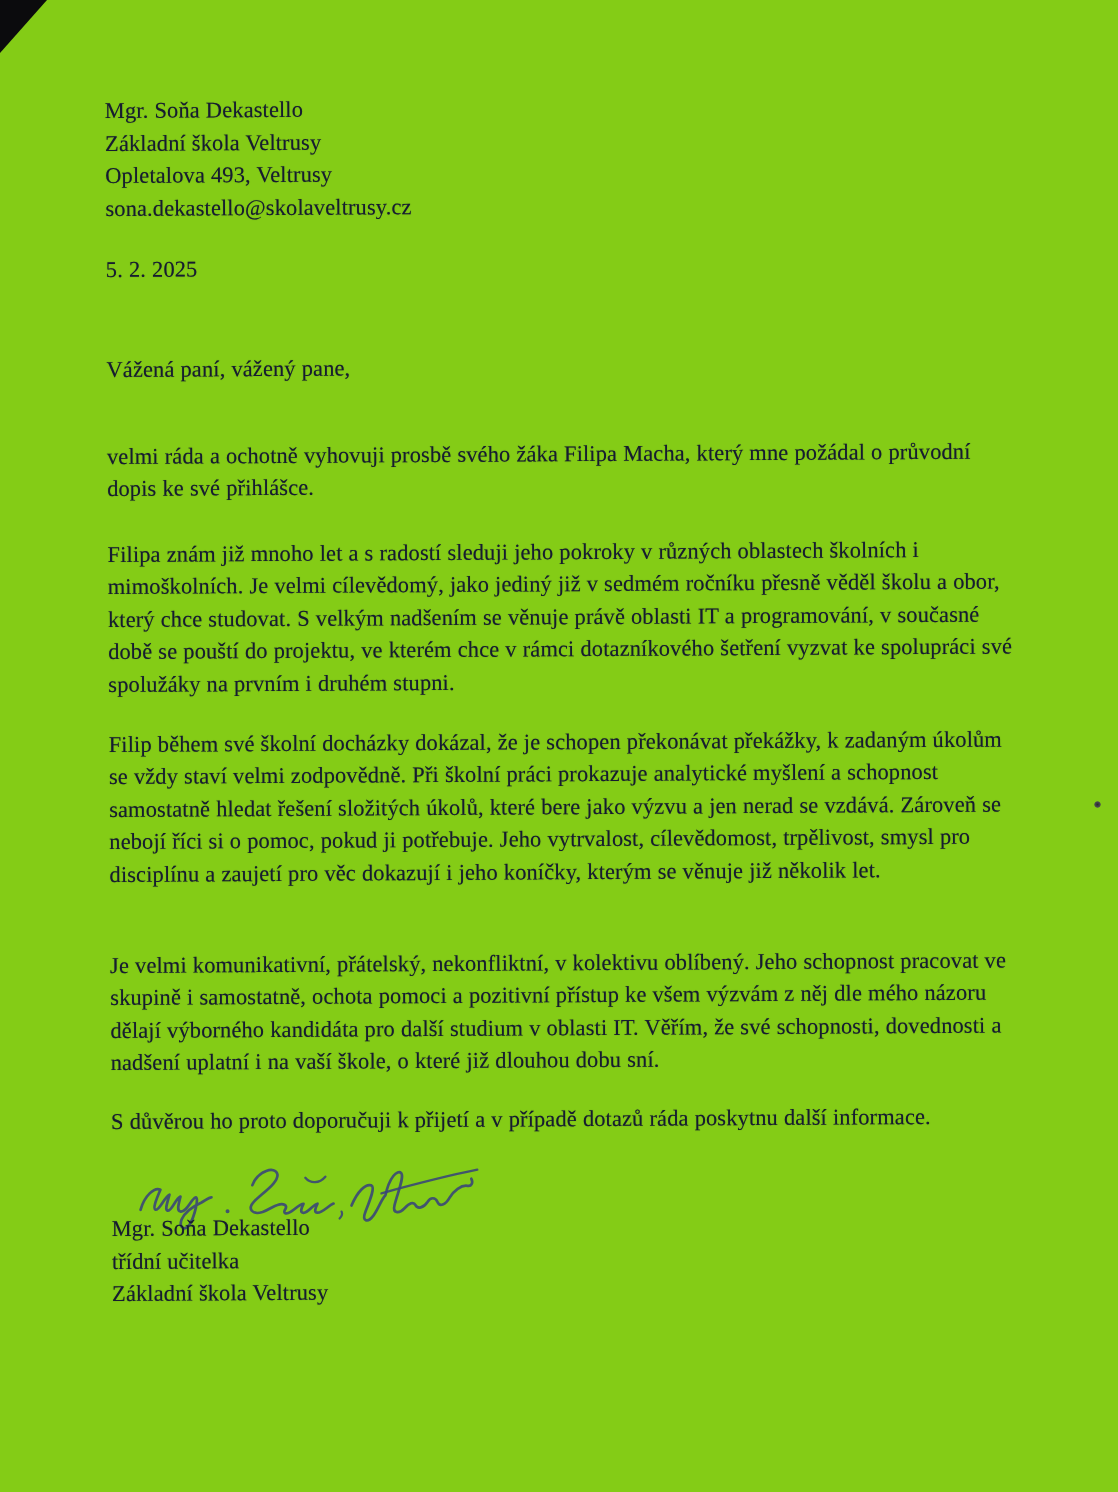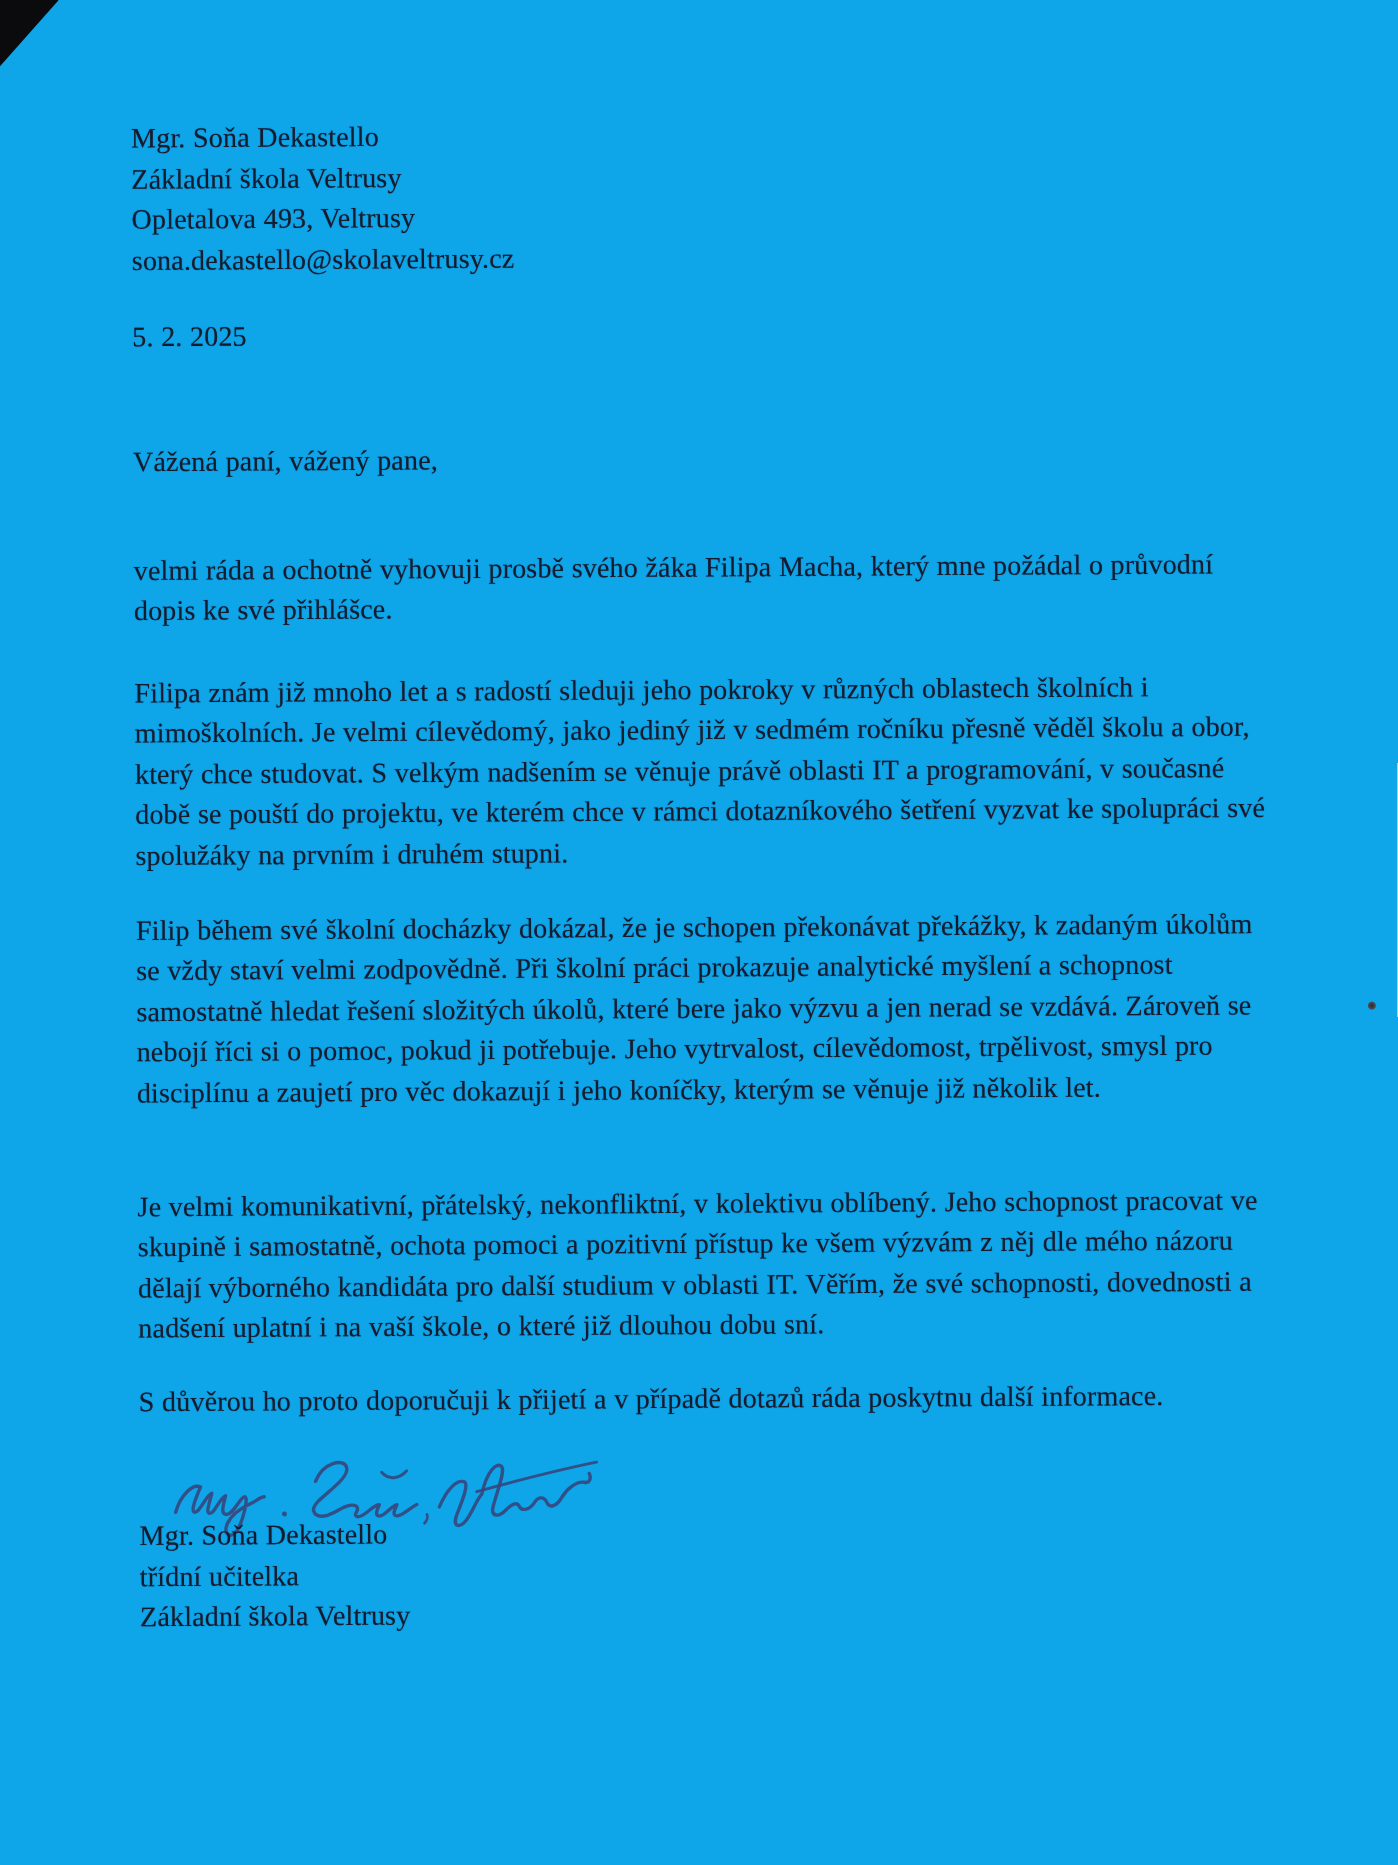--- a/index.html
+++ b/index.html
@@ -11,21 +11,21 @@
     width: 1118px;
     height: 1492px;
     position: relative;
     overflow: hidden;
     font-family: "Liberation Serif", "DejaVu Serif", serif;
     color: #161c30;
   }
   .page {
     position: absolute;
     inset: 0;
-    background: #0ea5e9;
+    background: #84cc16;
   }
   .letter {
     position: absolute;
     inset: 0;
     transform: rotate(-0.35deg);
     transform-origin: 105px 140px;
   }
   .block {
     position: absolute;
     left: 105px;

